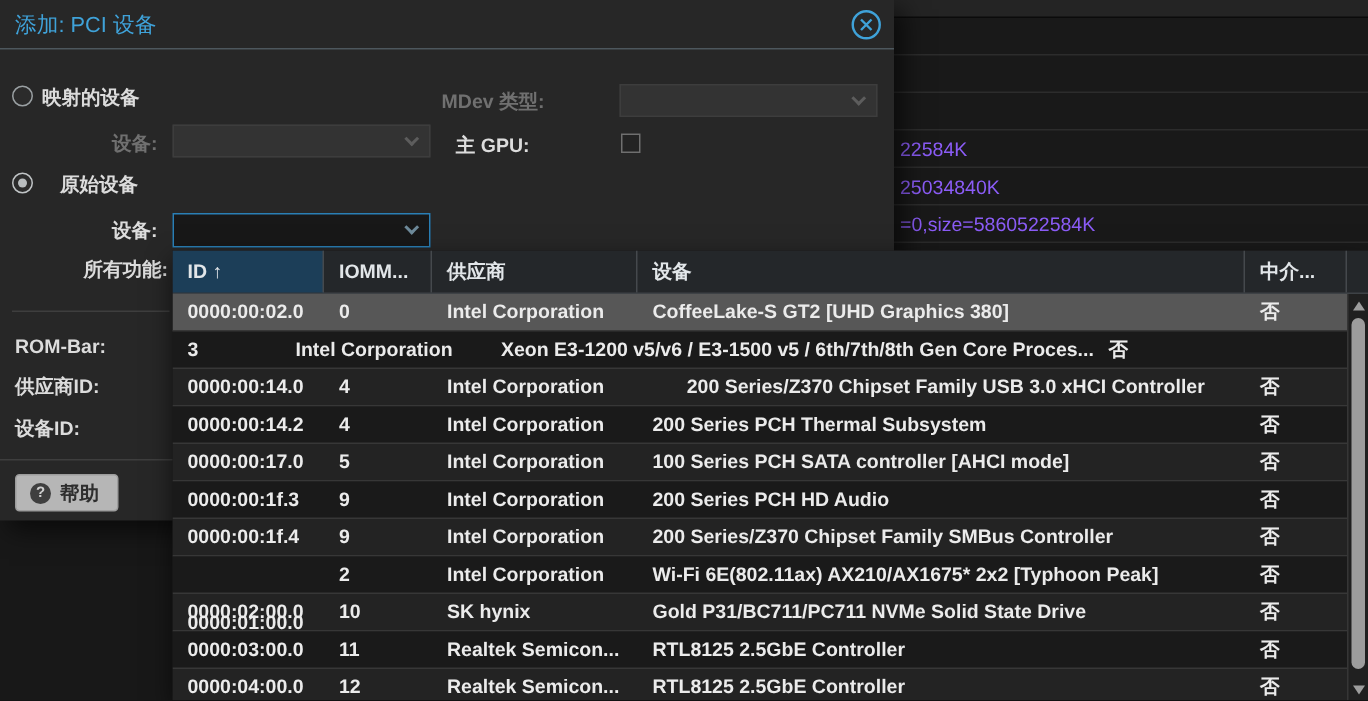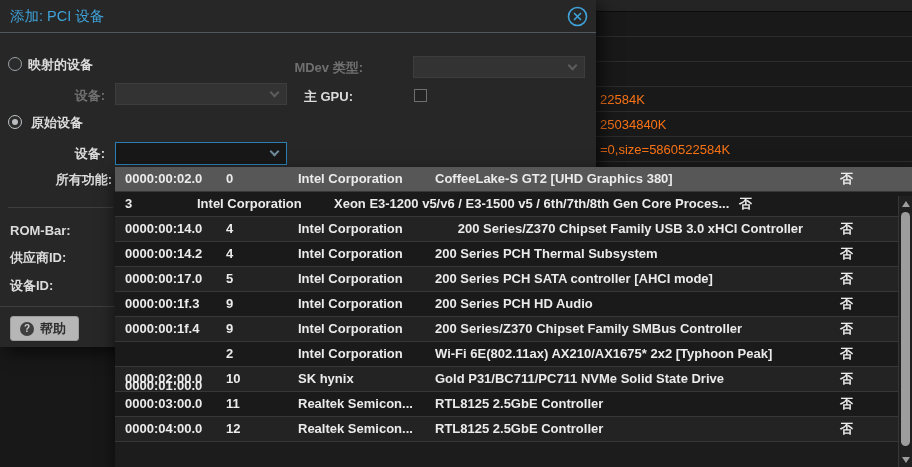--- a/index.html
+++ b/index.html
@@ -8,21 +8,21 @@
     position:relative; width:912px; height:467px; overflow:hidden;
     background:#181818;
     font-family:"Liberation Sans","DejaVu Sans",sans-serif;
     font-size:13px; color:#dcdcdc;
     -webkit-font-smoothing:antialiased;
   }
   
   .bg-right { position:absolute; left:596px; top:0; width:316px; height:467px; background:#191919; }
   .bg-topbar { position:absolute; left:0; top:0; width:100%; height:12px; background:#242424; border-bottom:1px solid #0b0b0b; }
   .bg-line { position:absolute; left:0; width:100%; height:1px; background:#2c2c2c; }
-  .bg-val { position:absolute; left:4px; height:23px; line-height:23px; color:#f97316; white-space:nowrap; overflow:hidden; width:310px; }
+  .bg-val { position:absolute; left:4px; height:23px; line-height:23px; color:#8b5cf6; white-space:nowrap; overflow:hidden; width:310px; }
   
   .bg-left { position:absolute; left:0; top:347px; width:115px; height:120px; background:#191919; }
   .bg-left .sep { position:absolute; height:1px; background:#2d2d2d; }
   .bg-menu-item { position:absolute; color:#9b9b9b; white-space:nowrap; overflow:hidden; }
   
   .dialog { position:absolute; left:0; top:0; width:596px; height:347px; background:#272727;
             box-shadow:6px 6px 16px rgba(0,0,0,.6); z-index:5; }
   .dlg-title { position:absolute; left:10px; top:7px; font-size:14.5px; color:#3fa2d9; }
   .dlg-close { position:absolute; right:8px; top:6px; width:21px; height:21px; cursor:pointer; }
   .dlg-sep { position:absolute; left:0; top:32px; width:100%; height:1px; background:#4d575d; }
@@ -100,21 +100,21 @@
 
     <div class="lbl dis r" style="left:253px;top:59px;width:110px">MDev 类型:</div>
     <div class="combo" style="left:413px;top:56px">
       <span class="caret"></span>
     </div>
 
     <div class="lbl r" style="left:253px;top:88px;width:100px">主 GPU:</div>
     <span class="checkbox" style="left:414px;top:89px"></span>
 
     <span class="radio checked" style="left:8px;top:115px"></span>
-    <div class="lbl" style="left:31px;top:114px">原始设备</div>
+    <div class="lbl" style="left:40px;top:114px">原始设备</div>
 
     <div class="lbl r" style="left:20px;top:145px;width:85px">设备:</div>
     <div class="combo focus" style="left:115px;top:142px">
       <span class="caret"></span>
     </div>
 
     <div class="lbl r" style="left:12px;top:171px;width:100px">所有功能:</div>
 
     <div class="dlg-div" style="left:8px;top:207px;width:105px"></div>
 
@@ -123,20 +123,27 @@
     <div class="lbl" style="left:10px;top:277px">设备ID:</div>
 
     <div class="dlg-div" style="left:0;top:306px;width:596px"></div>
     <button class="help-btn">
       <span class="help-ico">?</span>
       <span>帮助</span>
     </button>
   </div>
 
   <div class="grid">
+    <div class="grid-header" id="grid-header">
+        <div class="hcell sorted" style="width: 101px;">ID ↑</div>
+        <div class="hcell" style="width: 72px;">IOMM...</div>
+        <div class="hcell" style="width: 137px;">供应商</div>
+        <div class="hcell" style="width: 405px;">设备</div>
+        <div class="hcell" style="width: 68px;">中介...</div>
+      </div>
     <div id="grid-body">
         <div class="grow hl">
           <div class="gcell" style="width: 101px;">0000:00:02.0</div>
           <div class="gcell" style="width: 72px;">0</div>
           <div class="gcell" style="width: 137px;">Intel Corporation</div>
           <div class="gcell" style="width: 405px;">CoffeeLake-S GT2 [UHD Graphics 380]</div>
           <div class="gcell" style="width: 68px;">否</div>
         </div>
         <div class="grow">
           <div class="gcell" style="width: 72px;">3</div>
@@ -155,21 +162,21 @@
           <div class="gcell" style="width: 101px;">0000:00:14.2</div>
           <div class="gcell" style="width: 72px;">4</div>
           <div class="gcell" style="width: 137px;">Intel Corporation</div>
           <div class="gcell" style="width: 405px;">200 Series PCH Thermal Subsystem</div>
           <div class="gcell" style="width: 68px;">否</div>
         </div>
         <div class="grow">
           <div class="gcell" style="width: 101px;">0000:00:17.0</div>
           <div class="gcell" style="width: 72px;">5</div>
           <div class="gcell" style="width: 137px;">Intel Corporation</div>
-          <div class="gcell" style="width: 405px;">200 Series PCH SATA controller [AHCI mode]</div>
+          <div class="gcell" style="width: 405px;">100 Series PCH SATA controller [AHCI mode]</div>
           <div class="gcell" style="width: 68px;">否</div>
         </div>
         <div class="grow">
           <div class="gcell" style="width: 101px;">0000:00:1f.3</div>
           <div class="gcell" style="width: 72px;">9</div>
           <div class="gcell" style="width: 137px;">Intel Corporation</div>
           <div class="gcell" style="width: 405px;">200 Series PCH HD Audio</div>
           <div class="gcell" style="width: 68px;">否</div>
         </div>
         <div class="grow">

